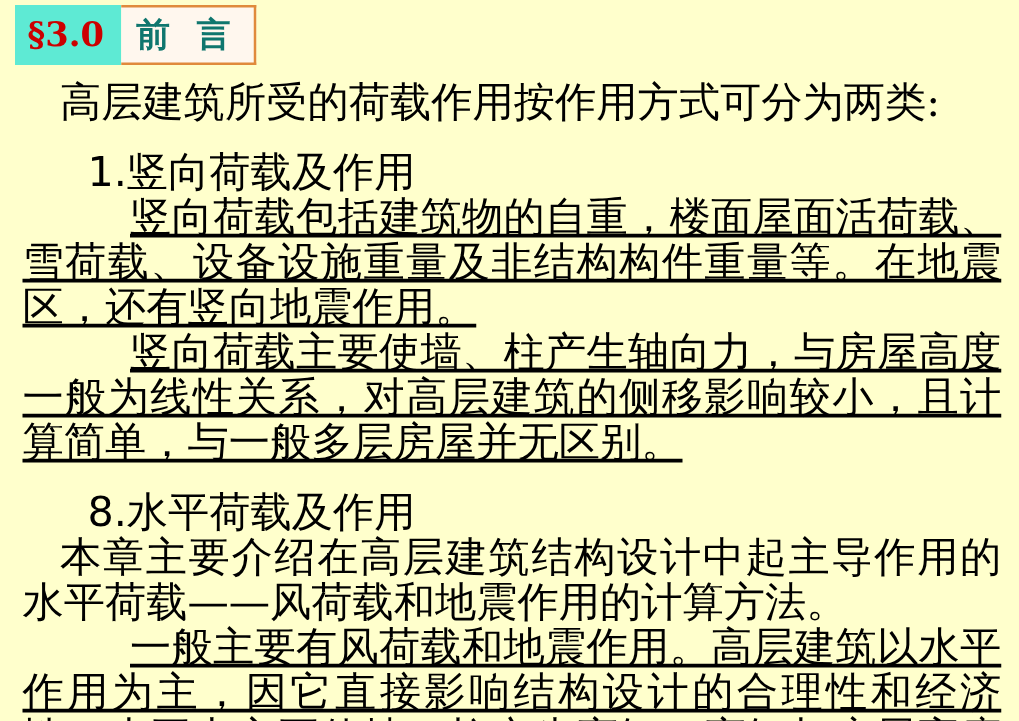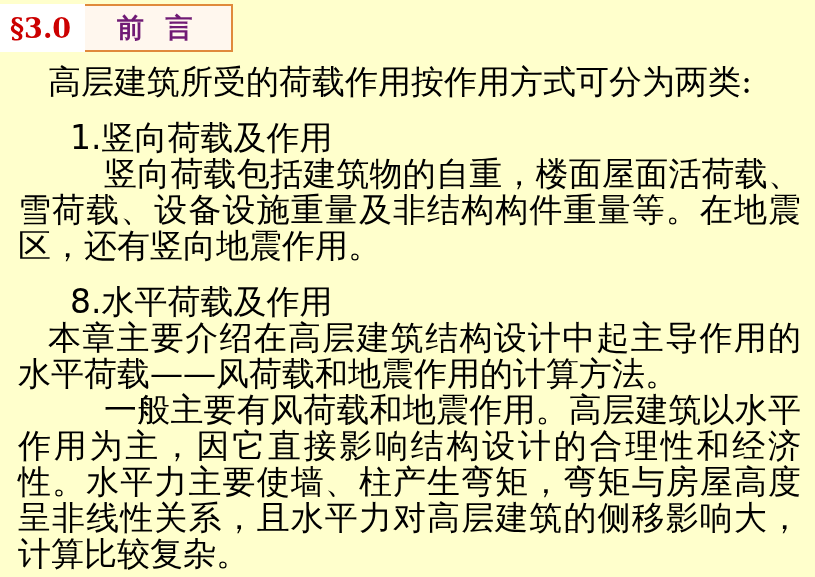--- a/index.html
+++ b/index.html
@@ -21,80 +21,82 @@
   }
   .header {
     position: absolute;
     left: 0;
     top: 4px;
     display: flex;
     align-items: stretch;
     height: 48px;
   }
   .header-tag {
-    background: #ffffff;
+    background: #5eead4;
     color: #cc0000;
     font-weight: bold;
     font-size: 27px;
     display: flex;
     align-items: center;
     justify-content: center;
     padding: 0 14px 0 10px;
     letter-spacing: 0px;
     font-family: "DejaVu Serif", "Liberation Serif", serif;
+    margin-left: 12px;
   }
   .header-title-box {
     background: #fff7ee;
     border: 2px solid #e08a3c;
     border-left: none;
-    color: #701a75;
+    color: #0f766e;
     font-size: 27px;
     font-weight: bold;
     display: flex;
     align-items: center;
     justify-content: center;
-    padding: 0 32px;
+    padding: 0 12px;
     letter-spacing: 6px;
     font-family: "DejaVu Sans", "Liberation Sans", sans-serif;
   }
   .content {
     position: absolute;
     left: 18px;
     right: 14px;
     top: 64px;
     color: #000000;
     font-size: 33px;
     line-height: 36px;
     font-family: "DejaVu Serif", "Liberation Serif", serif;
   }
   .para {
     margin: 0;
     text-align: justify;
   }
   .indent-1 { text-indent: 30px; }
   .indent-2 { text-indent: 52px; }
-  .indent-3 { text-indent: 86px; }
+  .indent-3 { text-indent: 86px; text-decoration: underline; }
   .num {
     font-family: "DejaVu Sans", "Liberation Sans", sans-serif;
     font-weight: normal;
     margin-top: 20px;
   }
 </style>
 </head>
 <body>
 
 <div class="slide">
 
   <div class="header">
     <div class="header-tag">§3.0</div>
     <div class="header-title-box">前 言</div>
   </div>
 
   <div class="content">
     <p class="para indent-1">高层建筑所受的荷载作用按作用方式可分为两类:</p>
     <p class="para indent-2 num">1.竖向荷载及作用</p>
     <p class="para indent-3">竖向荷载包括建筑物的自重，楼面屋面活荷载、雪荷载、设备设施重量及非结构构件重量等。在地震区，还有竖向地震作用。</p>
+    <p class="para indent-3">竖向荷载主要使墙、柱产生轴向力，与房屋高度一般为线性关系，对高层建筑的侧移影响较小，且计算简单，与一般多层房屋并无区别。</p>
     <p class="para indent-2 num">8.水平荷载及作用</p>
     <p class="para indent-1">本章主要介绍在高层建筑结构设计中起主导作用的水平荷载——风荷载和地震作用的计算方法。</p>
     <p class="para indent-3">一般主要有风荷载和地震作用。高层建筑以水平作用为主，因它直接影响结构设计的合理性和经济性。水平力主要使墙、柱产生弯矩，弯矩与房屋高度呈非线性关系，且水平力对高层建筑的侧移影响大，计算比较复杂。</p>
   </div>
 
 </div>
 
 </body></html>

